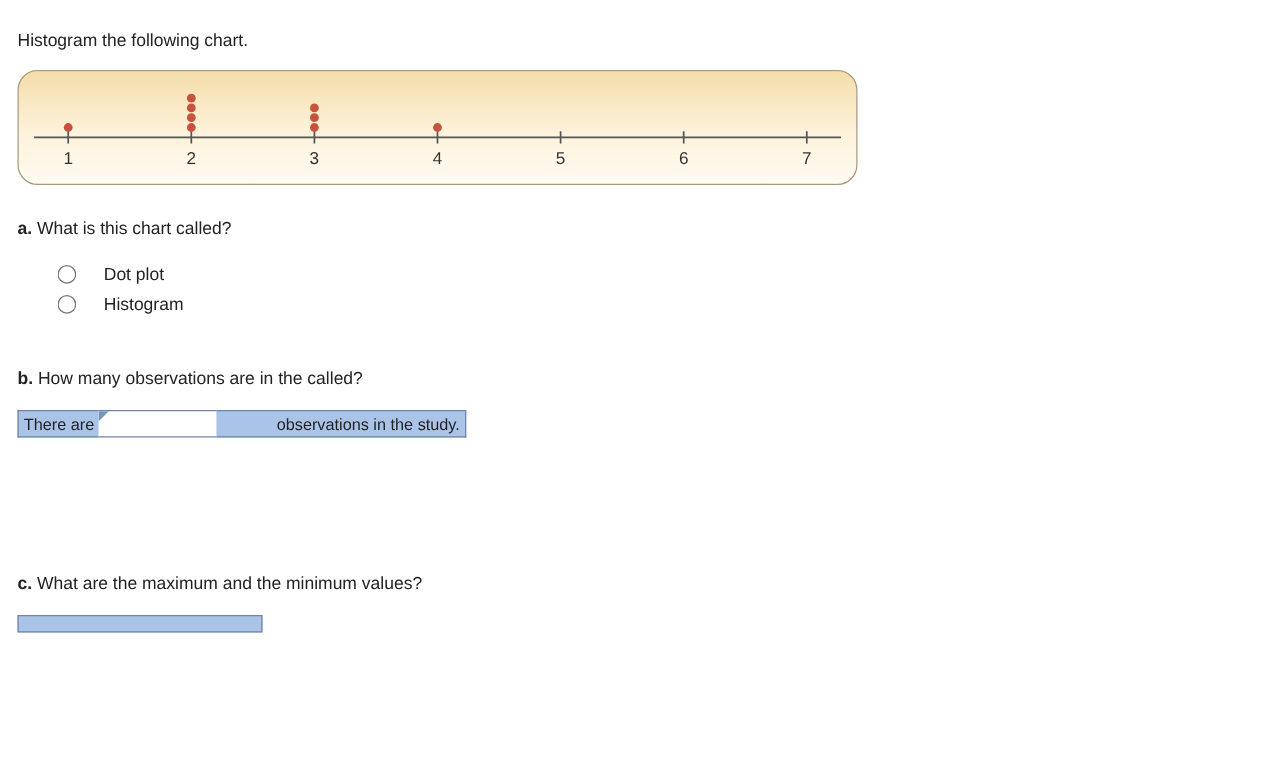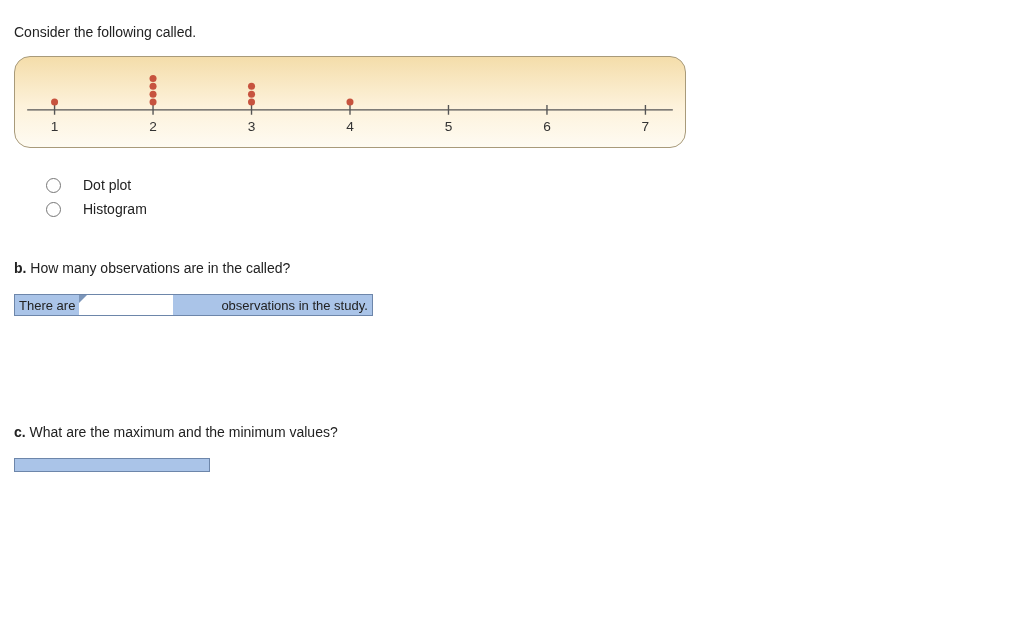--- a/index.html
+++ b/index.html
@@ -101,21 +101,21 @@
     background: #aac4e8;
     border: 1px solid #6d86aa;
     margin-top: 18px;
   }
 </style>
 </head>
 <body>
 
 <div class="page">
 
-  <div class="prompt">Consider the following called.</div>
+  <div class="prompt">Histogram the following chart.</div>
 
   <div class="chart-box">
     <svg class="chart-svg" viewBox="0 0 672 92">
         <line x1="6" y1="54" x2="666" y2="54" stroke="#555" stroke-width="1.4"></line>
         <line x1="34" y1="49" x2="34" y2="59" stroke="#555" stroke-width="1.4"></line>
         <text x="34" y="76" text-anchor="middle" font-size="14" font-family="Arial" fill="#333">1</text>
         <line x1="134.66666666666669" y1="49" x2="134.66666666666669" y2="59" stroke="#555" stroke-width="1.4"></line>
         <text x="134.66666666666669" y="76" text-anchor="middle" font-size="14" font-family="Arial" fill="#333">2</text>
         <line x1="235.33333333333334" y1="49" x2="235.33333333333334" y2="59" stroke="#555" stroke-width="1.4"></line>
         <text x="235.33333333333334" y="76" text-anchor="middle" font-size="14" font-family="Arial" fill="#333">3</text>
@@ -132,20 +132,23 @@
         <circle cx="134.66666666666669" cy="38" r="3.6" fill="#c7533e"></circle>
         <circle cx="134.66666666666669" cy="30" r="3.6" fill="#c7533e"></circle>
         <circle cx="134.66666666666669" cy="22" r="3.6" fill="#c7533e"></circle>
         <circle cx="235.33333333333334" cy="46" r="3.6" fill="#c7533e"></circle>
         <circle cx="235.33333333333334" cy="38" r="3.6" fill="#c7533e"></circle>
         <circle cx="235.33333333333334" cy="30" r="3.6" fill="#c7533e"></circle>
         <circle cx="336" cy="46" r="3.6" fill="#c7533e"></circle>
       </svg>
   </div>
 
+  <div class="qlabel">
+    <b>a.</b><span> What is this chart called?</span>
+  </div>
 
   <div class="options">
     <div class="option-row">
       <input type="radio" name="qa" style="">
       <span>Dot plot</span>
     </div>
     <div class="option-row">
       <input type="radio" name="qa" style="">
       <span>Histogram</span>
     </div>

